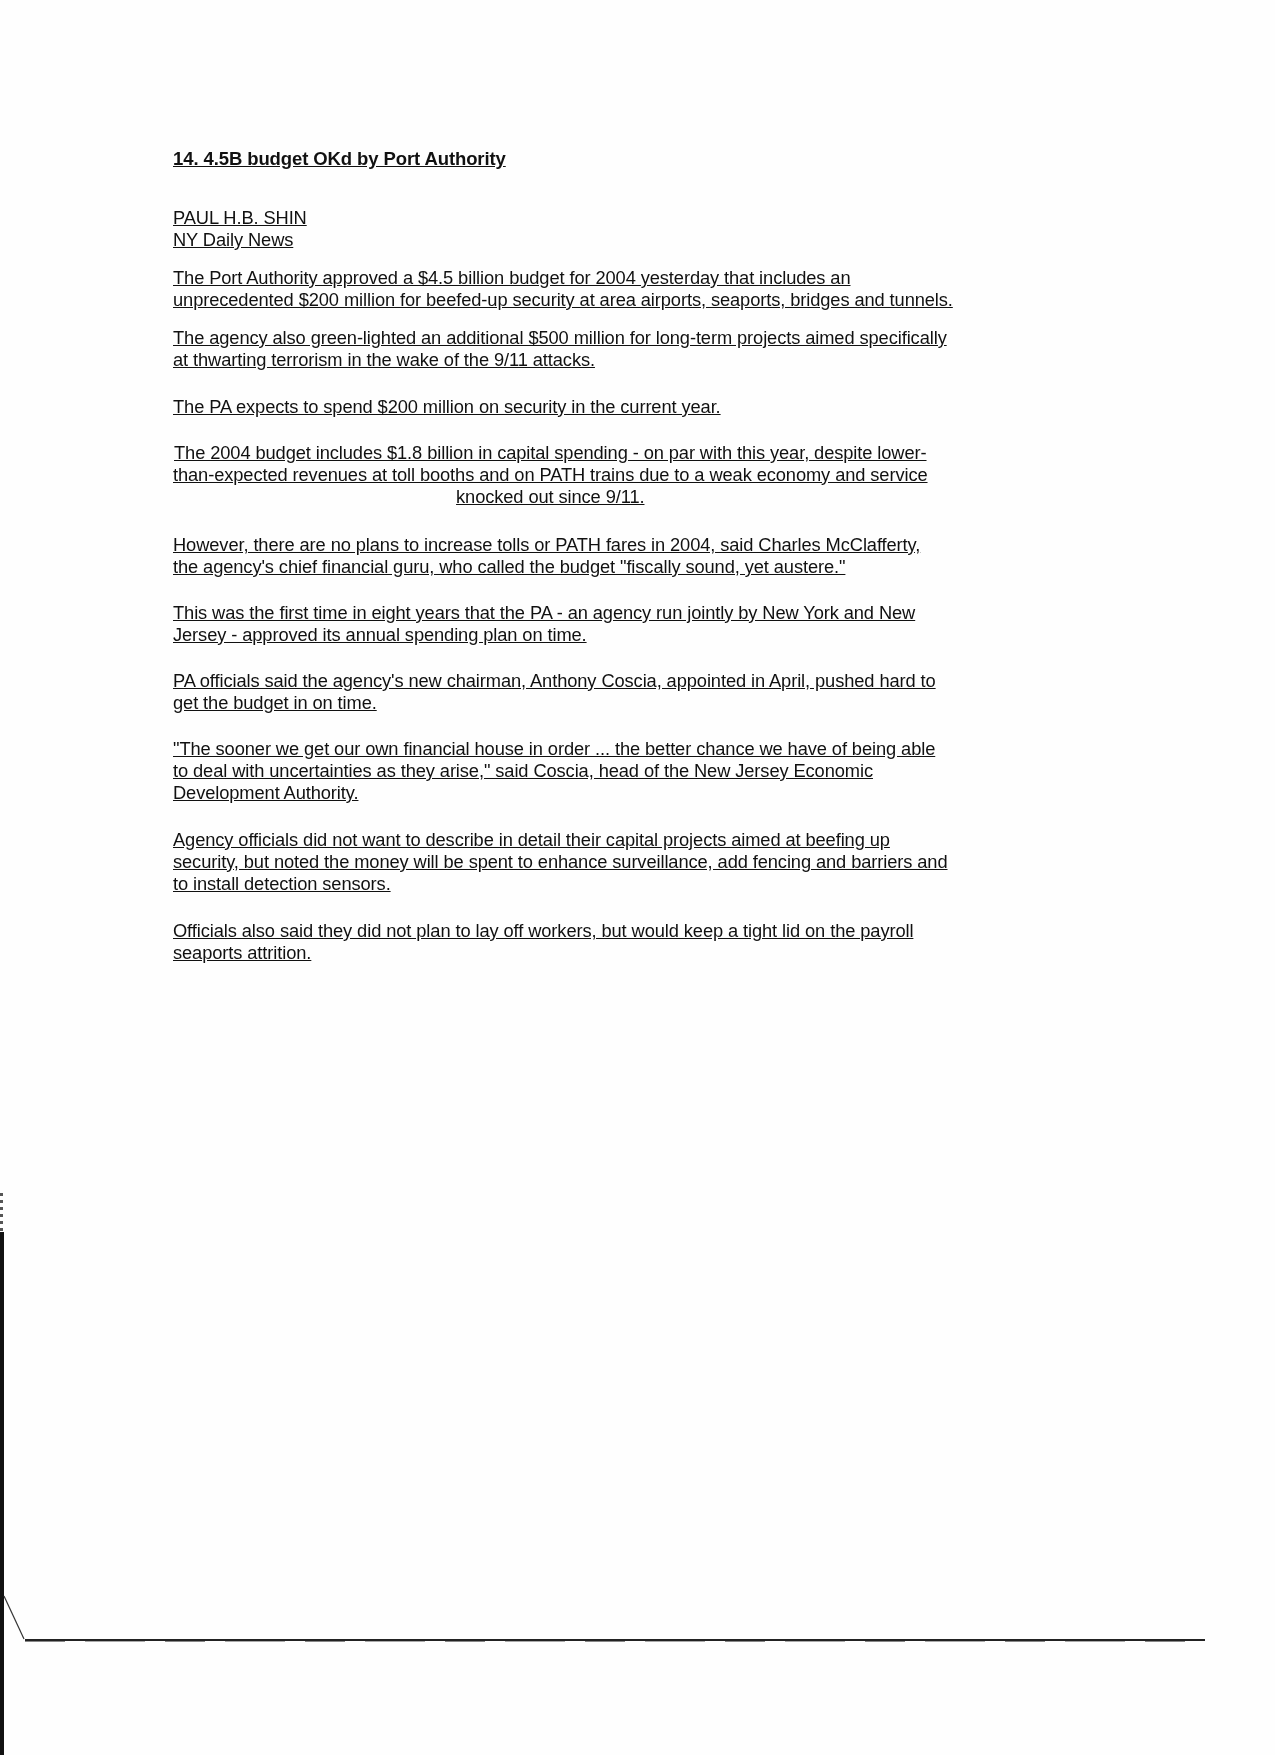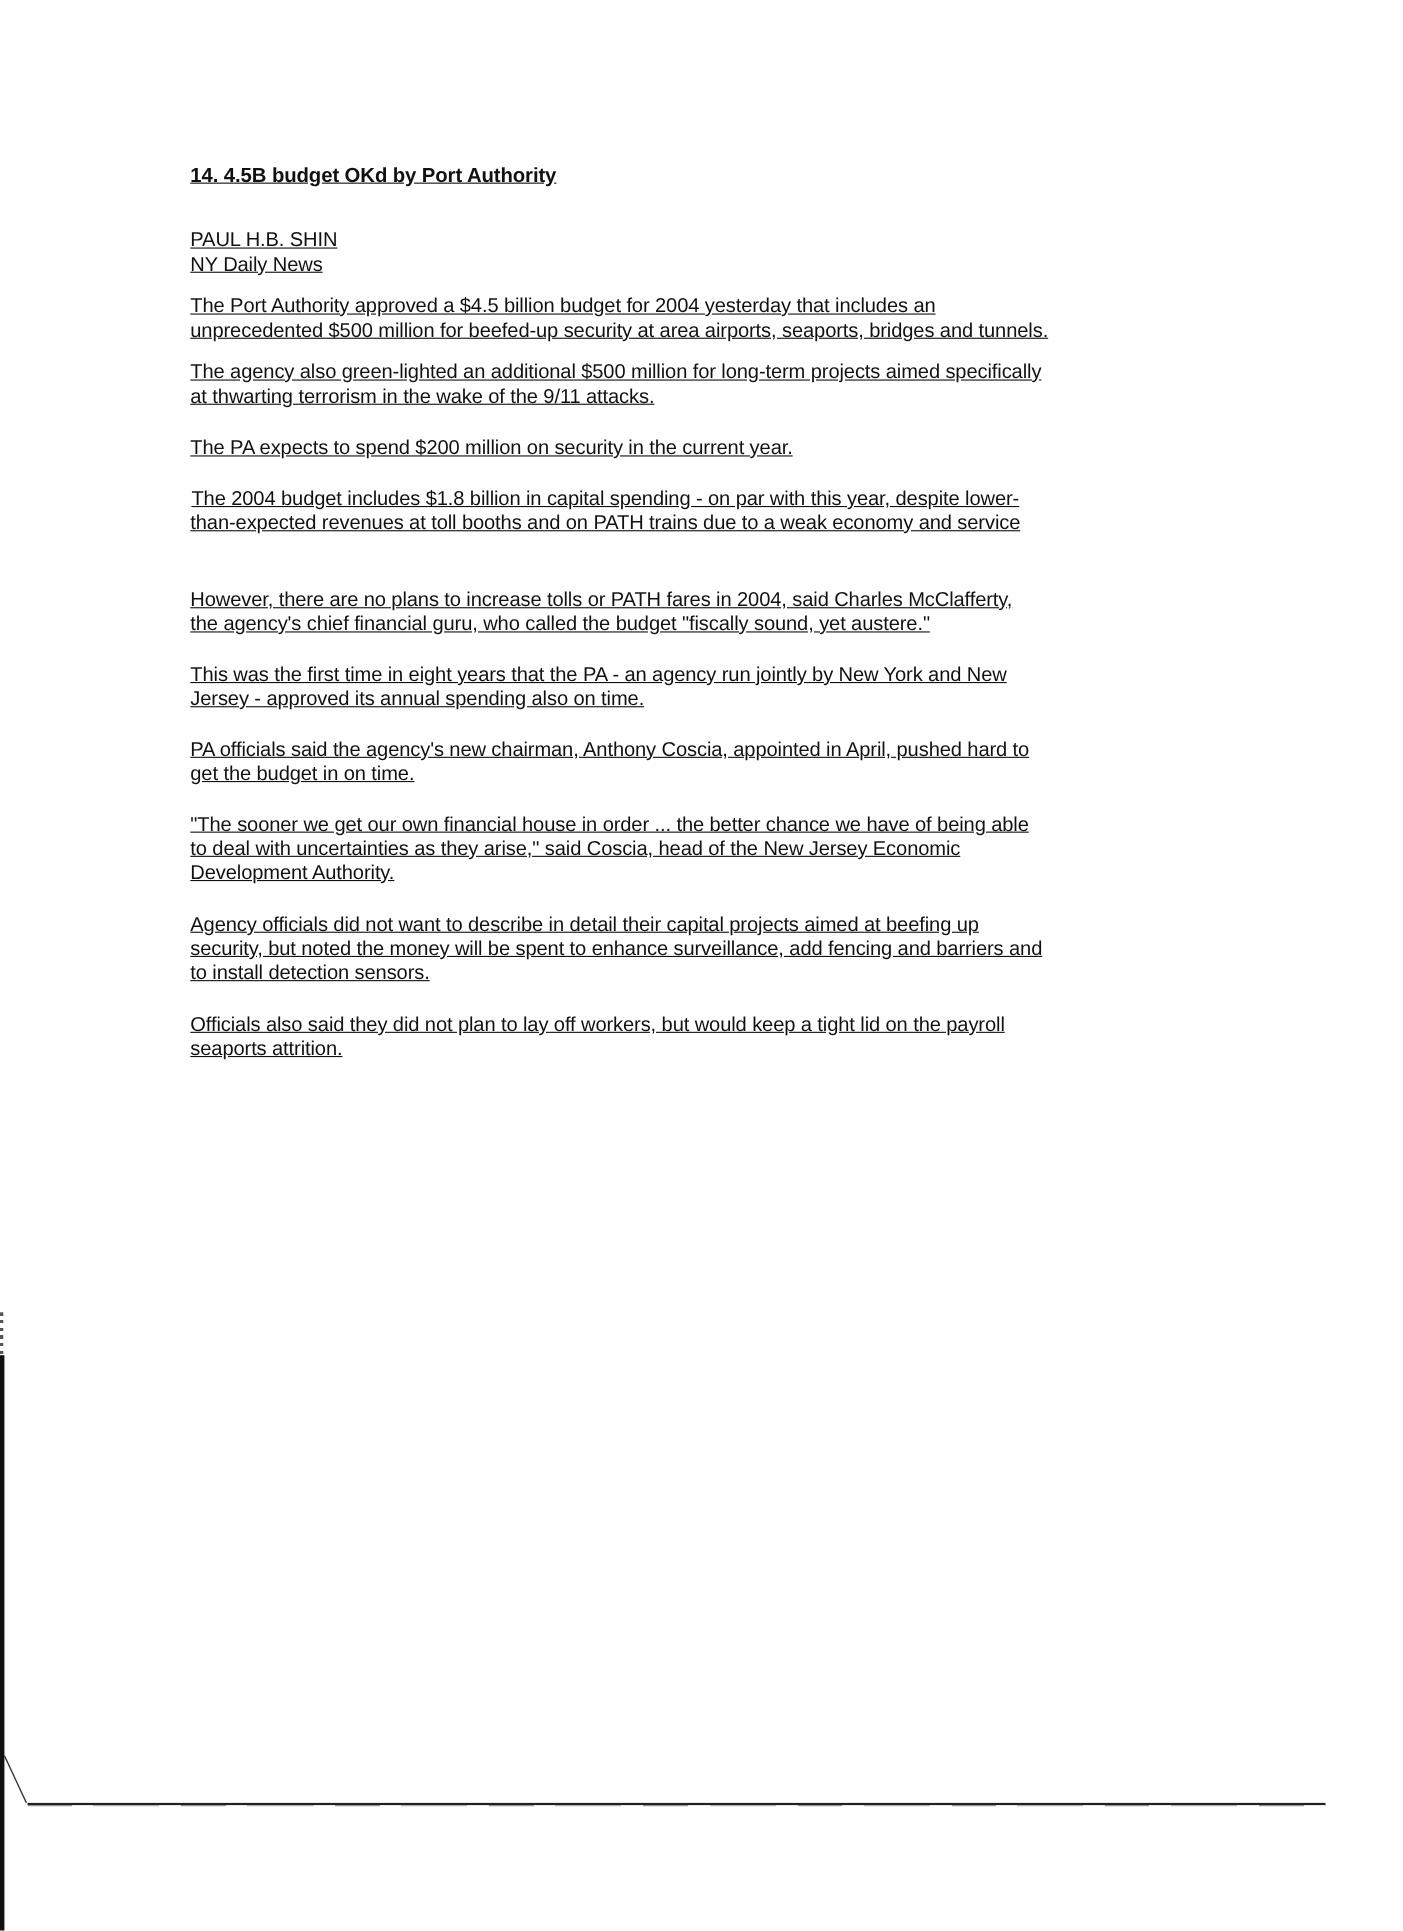--- a/index.html
+++ b/index.html
@@ -38,45 +38,46 @@
     <span class="ln">14.  4.5B budget OKd by Port Authority</span>
   </div>
 
   <div class="txt" style="top:207px;">
     <span class="ln">PAUL H.B. SHIN</span>
     <span class="ln">NY Daily News</span>
   </div>
 
   <div class="txt" style="top:267px;">
     <span class="ln">The Port Authority approved a $4.5 billion budget for 2004 yesterday that includes an</span>
-    <span class="ln">unprecedented $500 million for beefed-up security at area airports, seaports, bridges and tunnels.</span>
+    <span class="ln">unprecedented $200 million for beefed-up security at area airports, seaports, bridges and tunnels.</span>
   </div>
 
   <div class="txt" style="top:327px;">
     <span class="ln">The agency also green-lighted an additional $500 million for long-term projects aimed specifically</span>
     <span class="ln">at thwarting terrorism in the wake of the 9/11 attacks.</span>
   </div>
 
   <div class="txt" style="top:396px;">
     <span class="ln">The PA expects to spend $200 million on security in the current year.</span>
   </div>
 
   <div class="txt" style="top:442px;text-align:center;">
     <span class="ln">The 2004 budget includes $1.8 billion in capital spending - on par with this year, despite lower-</span>
     <span class="ln">than-expected revenues at toll booths and on PATH trains due to a weak economy and service</span>
+    <span class="ln">knocked out since 9/11.</span>
   </div>
 
   <div class="txt" style="top:534px;">
     <span class="ln">However, there are no plans to increase tolls or PATH fares in 2004, said Charles McClafferty,</span>
     <span class="ln">the agency's chief financial guru, who called the budget "fiscally sound, yet austere."</span>
   </div>
 
   <div class="txt" style="top:602px;">
     <span class="ln">This was the first time in eight years that the PA - an agency run jointly by New York and New</span>
-    <span class="ln">Jersey - approved its annual spending also on time.</span>
+    <span class="ln">Jersey - approved its annual spending plan on time.</span>
   </div>
 
   <div class="txt" style="top:670px;">
     <span class="ln">PA officials said the agency's new chairman, Anthony Coscia, appointed in April, pushed hard to</span>
     <span class="ln">get the budget in on time.</span>
   </div>
 
   <div class="txt" style="top:738px;">
     <span class="ln">"The sooner we get our own financial house in order ... the better chance we have of being able</span>
     <span class="ln">to deal with uncertainties as they arise," said Coscia, head of the New Jersey Economic</span>

